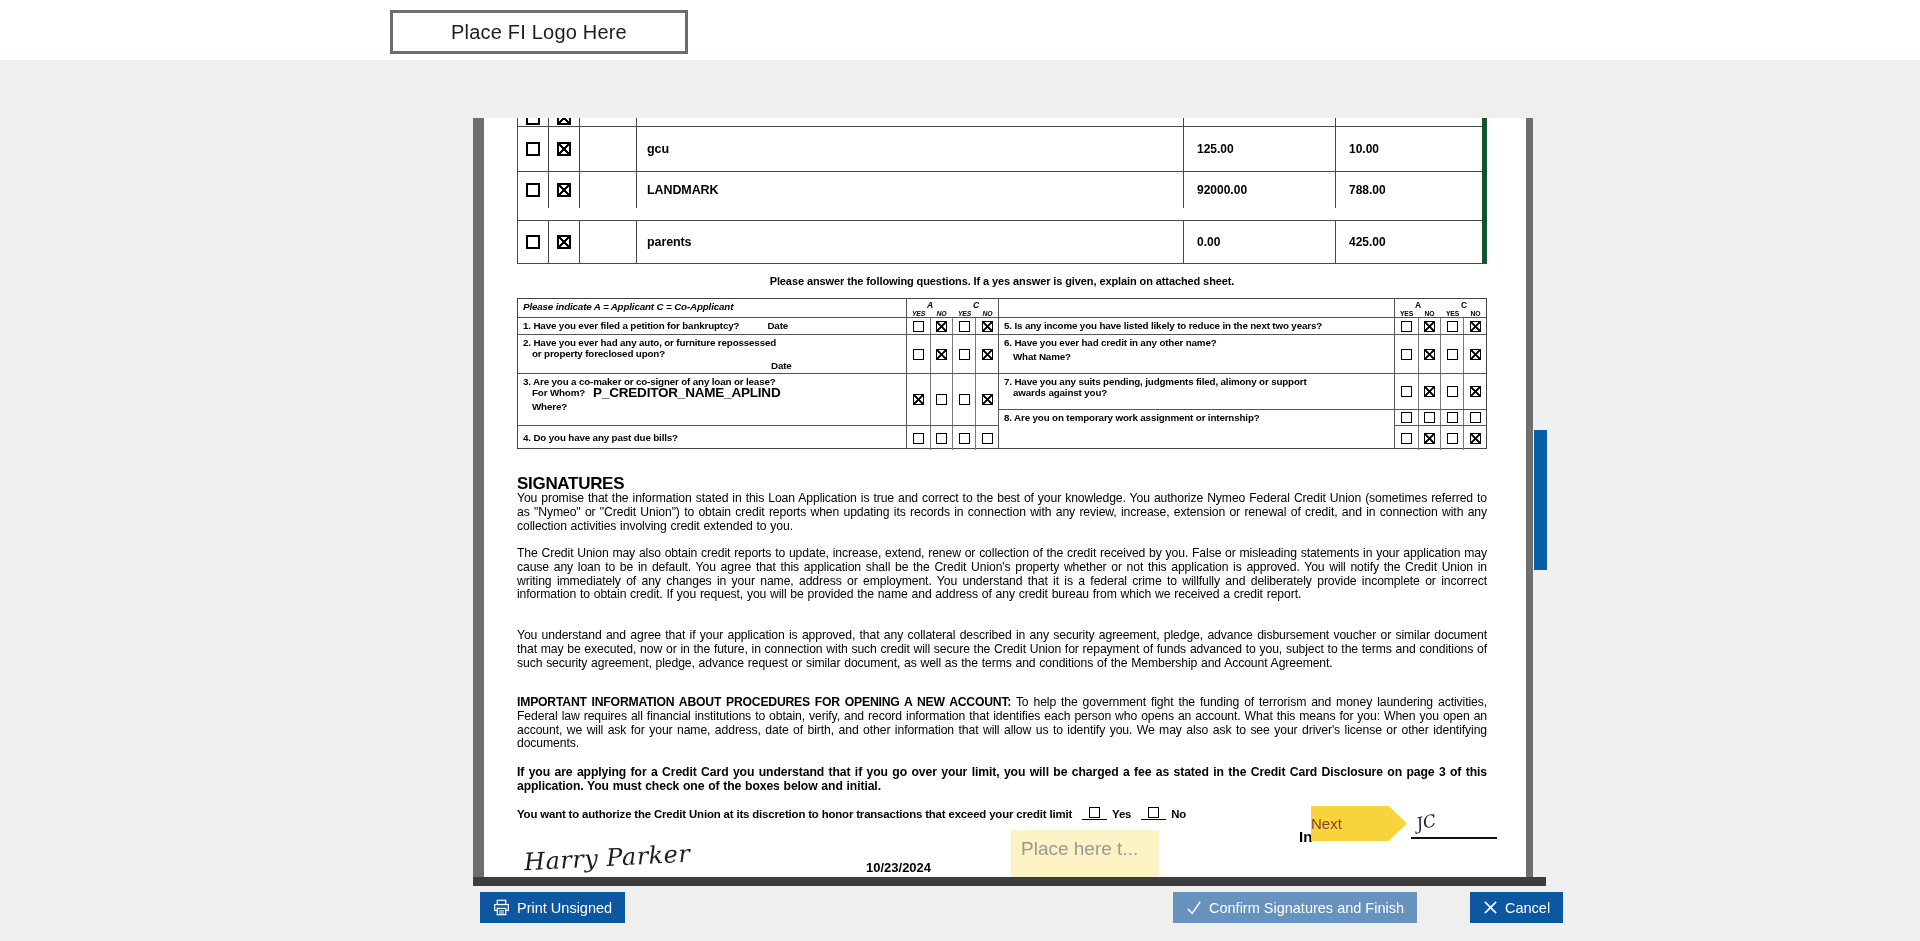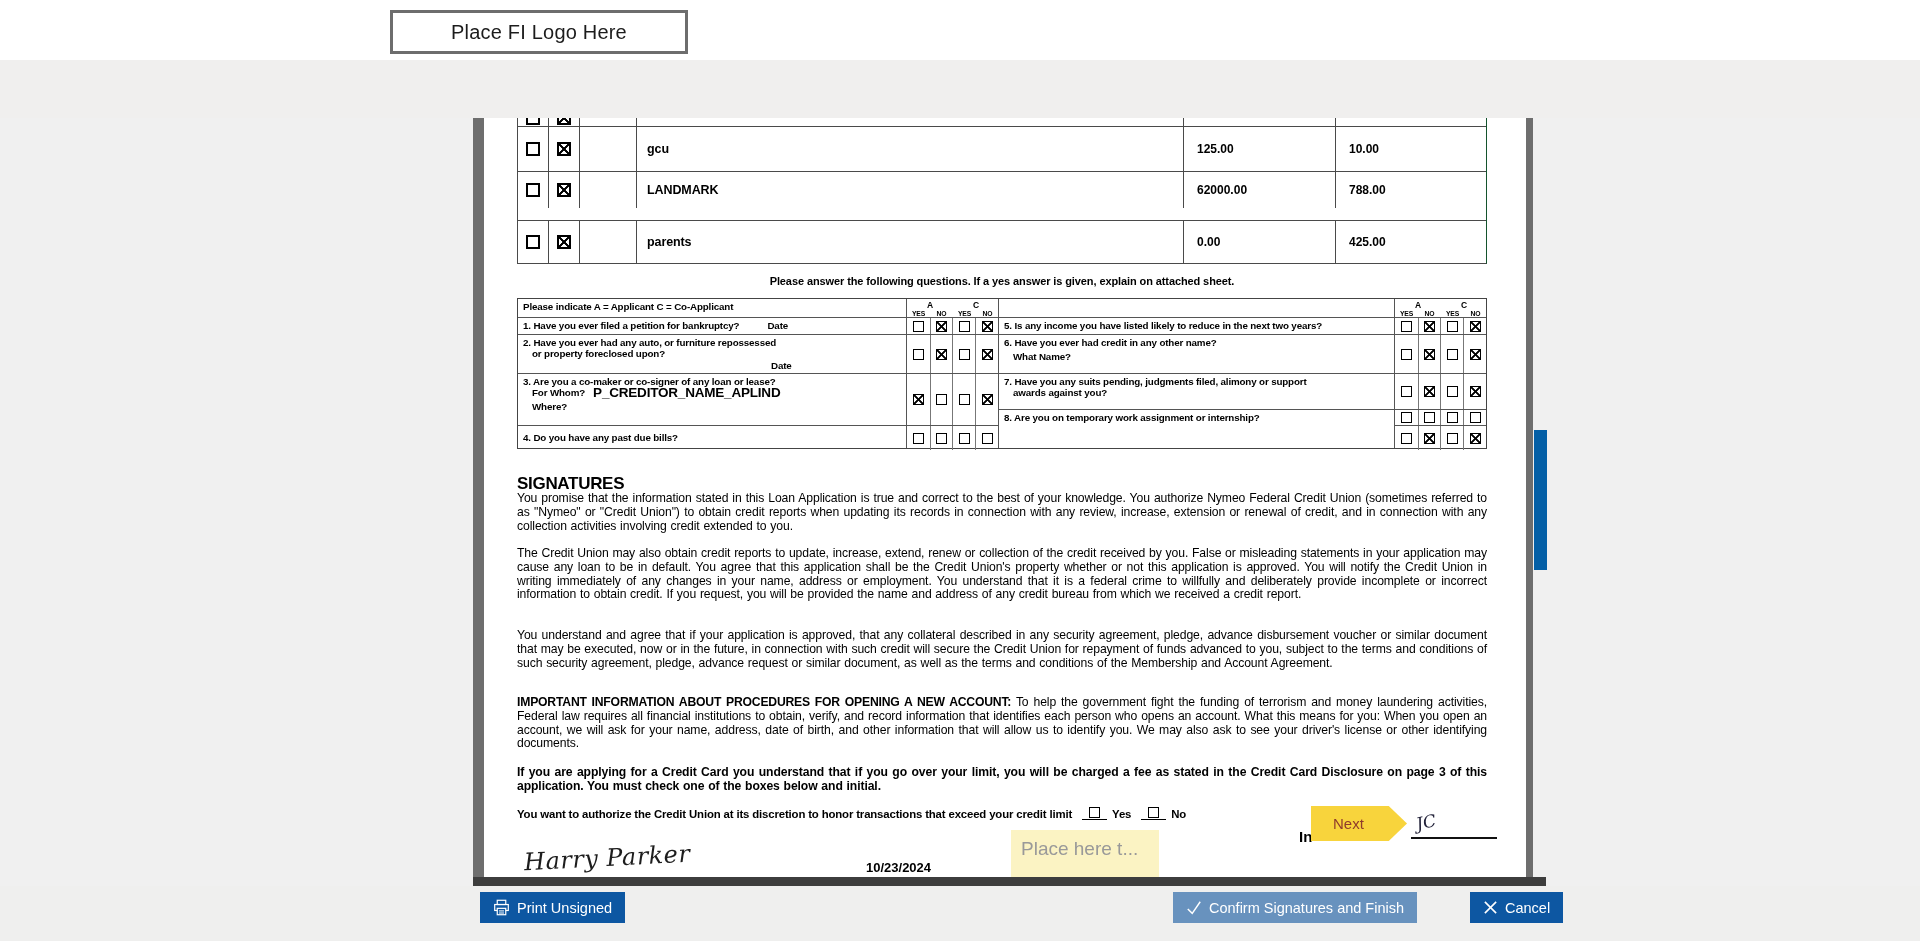--- a/index.html
+++ b/index.html
@@ -30,21 +30,21 @@
   .zoom-in  { left:1519px; }
   .zoom-level { position:absolute; left:1455px; top:86px; width:58px; text-align:center; font-size:13.5px; color:#1c5380; }
   
   .viewer { position:absolute; left:0; top:118px; width:1920px; height:768px; background:#f0f0f0; }
   .edge-left  { position:absolute; left:473px; top:0; width:11px; height:759px; background:#6e6e6e; }
   .edge-right { position:absolute; left:1526px; top:0; width:7px; height:759px; background:#6e6e6e; }
   .bottom-strip { position:absolute; left:473px; top:759px; width:1073px; height:9px; background:#3d3d3d; }
   .scroll-thumb { position:absolute; left:1534px; top:312px; width:13px; height:140px; background:#045fa6; cursor:grab; }
   .page { position:absolute; left:484px; top:0; width:1042px; height:759px; background:#ffffff; overflow:hidden; }
   
-  .dtable { position:absolute; left:33px; top:0; width:970px; border-left:1px solid #4a4a4a; border-right:1px solid #14532d; border-bottom:1px solid #4a4a4a; }
+  .dtable { position:absolute; left:33px; top:0; width:970px; border-left:1px solid #4a4a4a; border-right:5px solid #14532d; border-bottom:1px solid #4a4a4a; }
   .drow { display:flex; border-top:1px solid #4a4a4a; }
   .drow.partial { border-top:none; height:8px; }
   .drow.r1 { height:45px; } .drow.r2 { height:37px; } .drow.r3 { height:43px;margin-top:12px; }
   .dc { display:flex; align-items:center; overflow:hidden; }
   .dc1 { width:30px; justify-content:center; }
   .dc2 { width:31px; justify-content:center; border-left:1px solid #4a4a4a; }
   .dc3 { width:57px; border-left:1px solid #4a4a4a; }
   .dc4 { width:547px; border-left:1px solid #4a4a4a; padding-left:10px; font-weight:bold; font-size:12.5px; letter-spacing:-0.1px; }
   .dc5 { width:152px; border-left:1px solid #4a4a4a; padding-left:13px; font-weight:bold; font-size:12px; }
   .dc6 { flex:1;  border-left:1px solid #4a4a4a; padding-left:13px; font-weight:bold; font-size:12px; }
@@ -65,21 +65,21 @@
   .qtext-l { width:388px; }
   .qcbg { width:92px; border-left:1px solid #555; }
   .qhalf-right { flex:1; border-left:1px solid #555; display:flex; }
   .qtext-r { flex:1; }
   .qrow { border-top:1px solid #555; position:relative; padding:2px 5px 0 5px; line-height:11px; }
   .qrow.first { border-top:none; }
   .qcbg .qrow { padding:0; display:flex; }
   .cbcell { width:23px; display:flex; align-items:center; justify-content:center; border-left:1px solid #777; }
   .cbcell:first-child { border-left:none; }
   
-  .lh0 { height:18px; } .lh1 { height:17px; } .lh2 { height:39px; } .lh3 { height:52px; } .lh4 { height:25px; }
+  .lh0 { height:18px;font-style:italic; } .lh1 { height:17px; } .lh2 { height:39px; } .lh3 { height:52px; } .lh4 { height:25px; }
   
   .rh0 { height:18px; } .rh1 { height:17px; } .rh2 { height:39px; } .rh3 { height:36px; } .rh4 { height:16px; } .rh5 { height:25px; }
   .cbg-head { position:relative; font-weight:bold; }
   .cbg-head .acl { position:absolute; top:1px; width:46px; text-align:center; font-size:8.5px; }
   .cbg-head .yn  { position:absolute; top:9px; width:23px; text-align:center; font-size:6.8px; }
   .date-tab { margin-left:28px; }
   .q2-date { position:absolute; left:253px; bottom:2px; }
   .indent { padding-left:9px; }
   .forwhom-val { font-size:13.5px; letter-spacing:-0.2px; margin-left:8px; }
   .q-mid { display:flex; align-items:center; }
@@ -89,21 +89,21 @@
   .p1 { top:374px; } .p2 { top:429px; } .p3 { top:511px; } .p4 { top:578px; } .p5 { top:648px; font-weight:bold; }
   .p4 b { letter-spacing:-0.2px; }
   .authorize { position:absolute; left:33px; top:689px; width:980px; font-size:11.4px; font-weight:bold; letter-spacing:-0.15px; display:flex; align-items:flex-end; }
   .yn-field { display:inline-flex; align-items:flex-end; justify-content:center; border-bottom:1.6px solid #000; padding:0 7px 1px 7px; margin:0 5px 0 10px; }
   .yn-label { padding-bottom:0; }
   .initials-partial { position:absolute; left:815px; top:710px; font-size:15px; font-weight:bold; }
   
   .next-tab {
     position:absolute; left:827px; top:688px; width:96px; height:35px; background:#f8d43c;
     clip-path:polygon(0 0, 81% 0, 100% 50%, 81% 100%, 0 100%);
-    display:flex; align-items:center; padding-left:22px; cursor:pointer;
+    display:flex; align-items:center; cursor:pointer;
     font-size:15px; color:#8f3b2c;
   }
   .jc-initials { position:absolute; left:932px; top:694px; font-family:"DejaVu Serif",serif; font-style:italic; font-size:17px; color:#23233a; transform:rotate(-12deg); }
   .jc-line { position:absolute; left:927px; top:719px; width:86px; height:2px; background:#111; }
   .sign-prompt {
     position:absolute; left:527px; top:712px; width:148px; height:47px; background:#fbf3c3;
     font-size:19px; color:#999; padding:8px 0 0 10px; cursor:pointer; overflow:hidden; white-space:nowrap;
   }
   .signature-name { position:absolute; left:40px; top:726px; font-family:"DejaVu Serif",serif; font-style:italic; font-size:24px; color:#1d1d1d; transform:rotate(-3deg); letter-spacing:0.5px; }
   .signature-date { position:absolute; left:382px; top:742px; font-size:13px; font-weight:bold; }
@@ -183,21 +183,21 @@
         </div>
         <div class="drow r2">
           <div class="dc dc1">
               <span class="cb cb-lg"></span>
             </div>
           <div class="dc dc2">
               <span class="cb cb-lg checked"></span>
             </div>
           <div class="dc dc3"></div>
           <div class="dc dc4">LANDMARK</div>
-          <div class="dc dc5">62000.00</div>
+          <div class="dc dc5">92000.00</div>
           <div class="dc dc6">788.00</div>
         </div>
         <div class="drow r3">
           <div class="dc dc1">
               <span class="cb cb-lg"></span>
             </div>
           <div class="dc dc2">
               <span class="cb cb-lg checked"></span>
             </div>
           <div class="dc dc3"></div>

